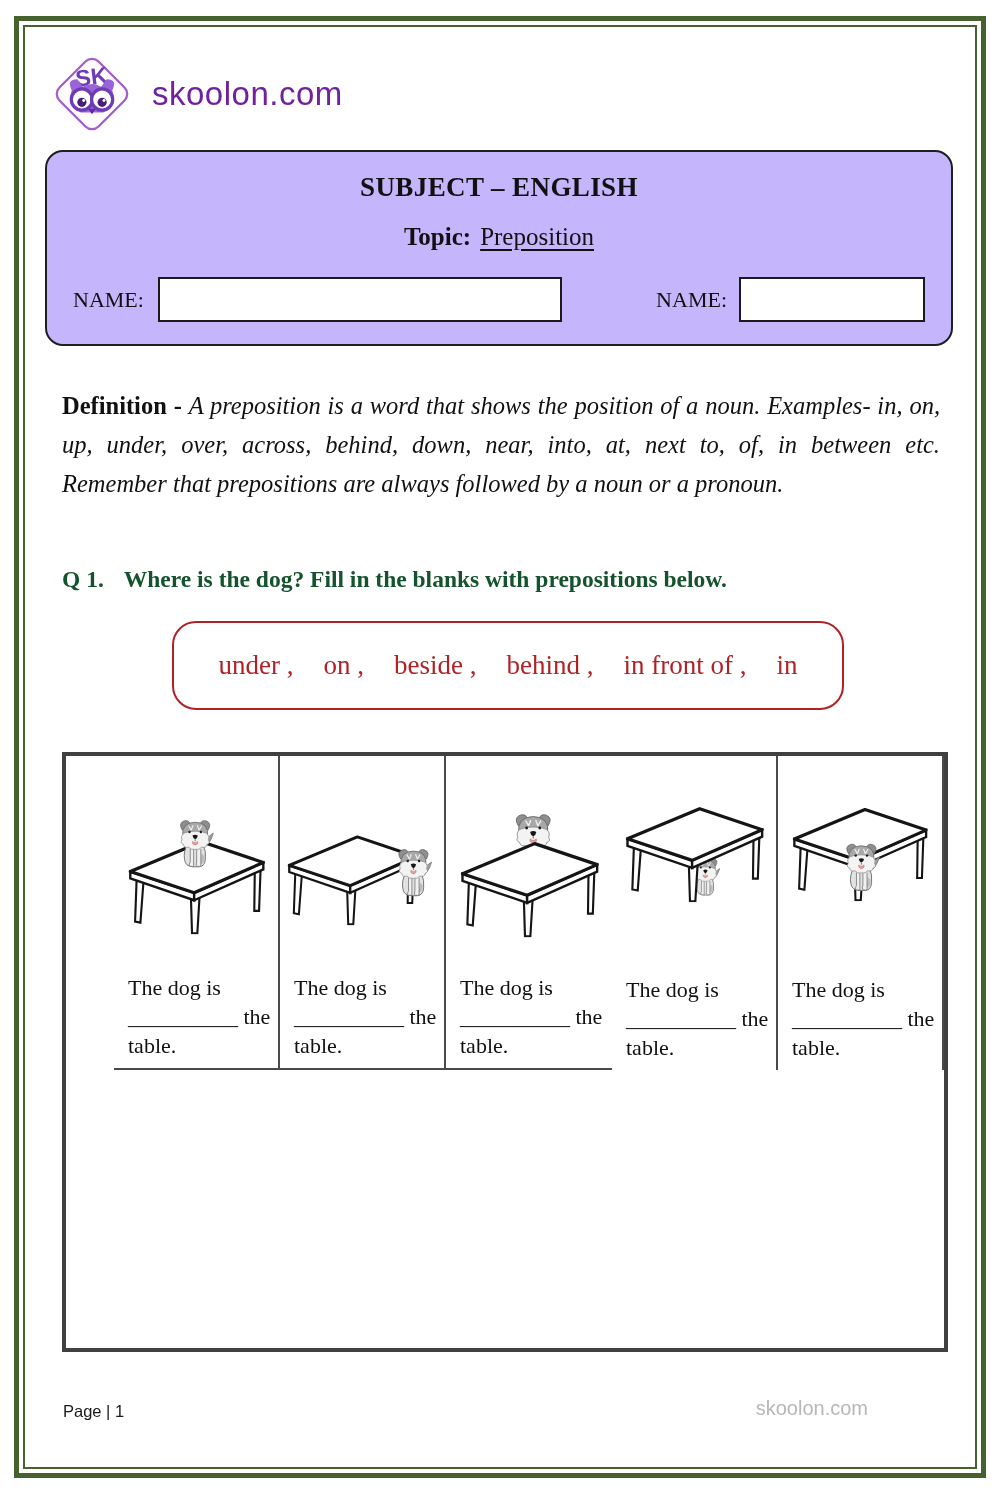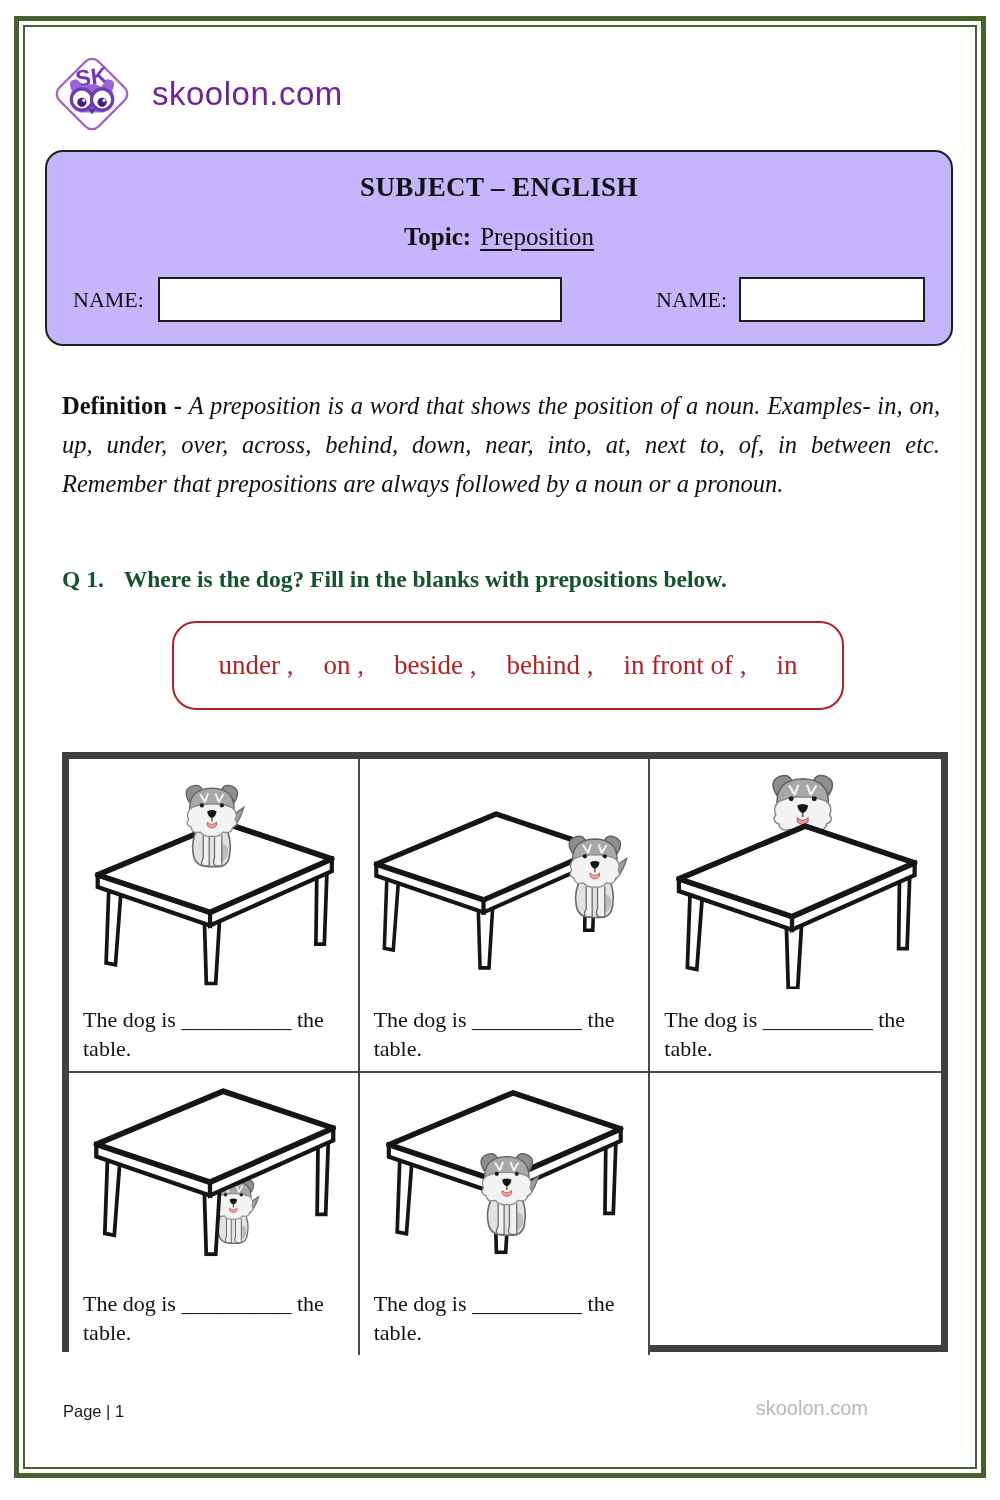--- a/index.html
+++ b/index.html
@@ -33,21 +33,21 @@
   .def-body{font-style:italic;}
 
   .question{position:absolute;left:62px;top:566px;width:882px;color:#14532d;font-weight:bold;font-size:23.5px;}
   .q-num{margin-right:20px;}
 
   .word-bank{position:absolute;left:172px;top:621px;width:672px;height:89px;box-sizing:border-box;
     border:2.5px solid #b02226;border-radius:24px;display:flex;align-items:center;justify-content:center;
     gap:30px;color:#b02226;font-size:27px;}
 
   .grid{position:absolute;left:62px;top:752px;width:886px;height:600px;box-sizing:border-box;
-    display:grid;grid-template-columns:1fr 1fr 1fr;grid-template-rows:314px 282px;border:7px solid #404040;}
+    display:grid;grid-template-columns:1fr 1fr 1fr 1fr 1fr;grid-template-rows:314px 282px;border:4px solid #404040;padding-left:48px;}
   .cell{position:relative;border-right:2px solid #4a4a4a;border-bottom:2px solid #4a4a4a;box-sizing:border-box;overflow:hidden;background:#fff;}
   .cell:nth-child(3n){border-right:none;}
   .cell:nth-child(n+4){border-bottom:none;}
   .fig{display:block;width:100%;}
   .fig-r1{height:230px;}
   .fig-r2{height:196px;}
   .sentence{position:absolute;left:14px;right:4px;bottom:8px;font-size:22px;line-height:29px;}
 
   .footer-left{position:absolute;left:63px;top:1402px;font-family:"Liberation Sans","DejaVu Sans",sans-serif;
     font-size:16.5px;color:#1a1a1a;}

